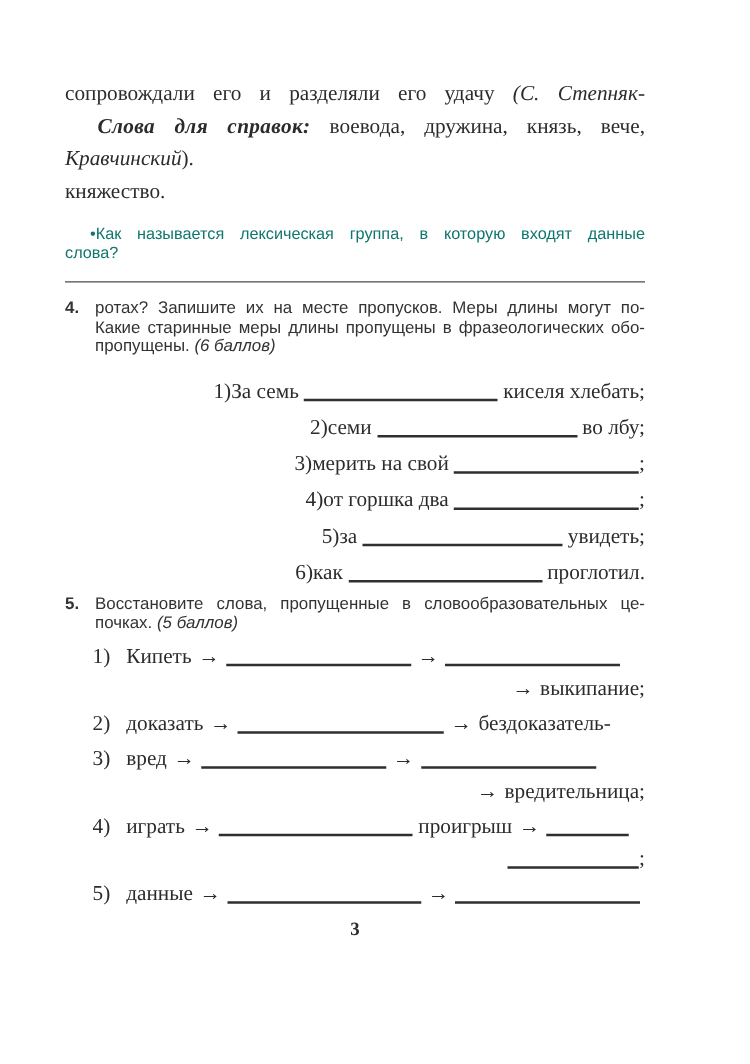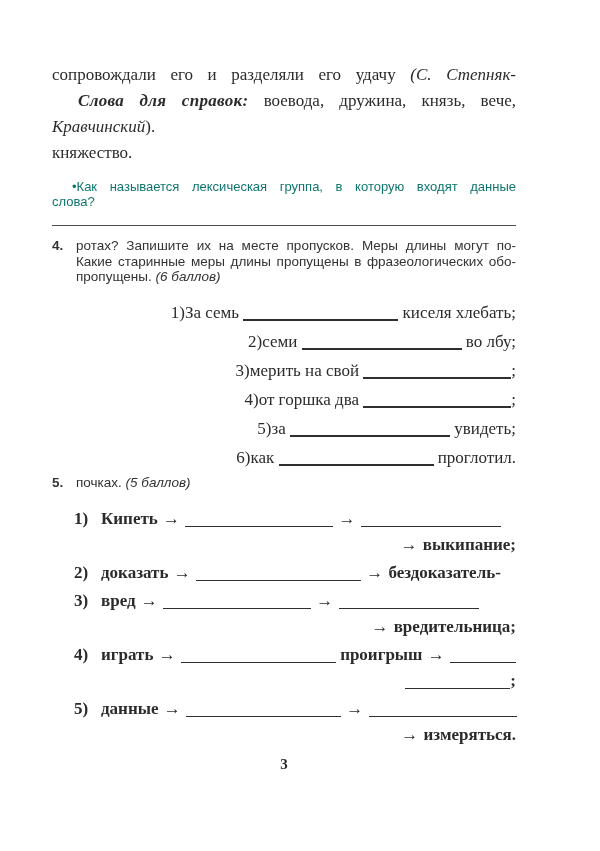--- a/index.html
+++ b/index.html
@@ -17,21 +17,21 @@
   .indent{text-indent:26px;}
   .bullet-q{font-family:"Liberation Sans",sans-serif;font-size:13px;line-height:15px;margin-top:13px;color:#0f766e;}
   .bullet-q .l1{padding-left:20px;}
   .divider{border:0;border-top:1.5px solid #4d4d4d;margin:16px 0 12px;}
   .task-head{display:flex;font-family:"Liberation Sans",sans-serif;font-size:13.5px;line-height:15.5px;color:#333;}
   .tnum{flex:none;width:24px;font-weight:bold;}
   .tbody{flex:1;}
   .hline{line-height:15.5px;}
   .pts{font-style:italic;}
   .items{margin-top:15px;text-align:right;}
-  .items5{margin-top:16px;font-weight:bold;}
+  .items5{margin-top:6px;}
   .item{padding-left:22px;line-height:26px;margin-bottom:3px;white-space:nowrap;}
   .item5{padding-left:22px;margin-bottom:2px;}
   .line{line-height:26px;white-space:nowrap;}
   .cont{padding-left:27px;text-align:right;}
   .inum{display:inline-block;width:27px;}
   .blank{display:inline-block;height:1.5px;background:#2f2f2f;vertical-align:-3px;}
   .w66{width:66px;}.w105{width:105px;}.w140{width:140px;}
   .w148{width:148px;}.w155{width:155px;}.w160{width:160px;}.w165{width:165px;}
   .arr{padding:0 1px;}
   .t5head{margin-top:4px;}
@@ -109,20 +109,21 @@
         <span class="blank w155"></span>
         <span>проглотил.</span>
       </div>
     </div>
   </div>
 
   <div>
     <div class="task-head t5head">
       <span class="tnum">5.</span>
       <div class="tbody">
+        <div class="hline just">Восстановите слова, пропущенные в словообразовательных це-</div>
         <div class="hline">
           <span>почках.</span>
           <span class="pts">(5 баллов)</span>
         </div>
       </div>
     </div>
 
     <div class="items5">
 
       <div class="item5">
@@ -178,24 +179,20 @@
       </div>
 
       <div class="item5">
         <div class="line">
           <span class="inum">5)</span><span>данные</span>
           <span class="arr">→</span>
           <span class="blank w155"></span>
           <span class="arr">→</span>
           <span class="blank w148"></span>
         </div>
-        <div class="line cont">
-          <span class="arr">→</span>
-          <span>измеряться.</span>
-        </div>
       </div>
 
     </div>
   </div>
 
   <div class="pageno">3</div>
 
 </div>
 
 </body></html>

